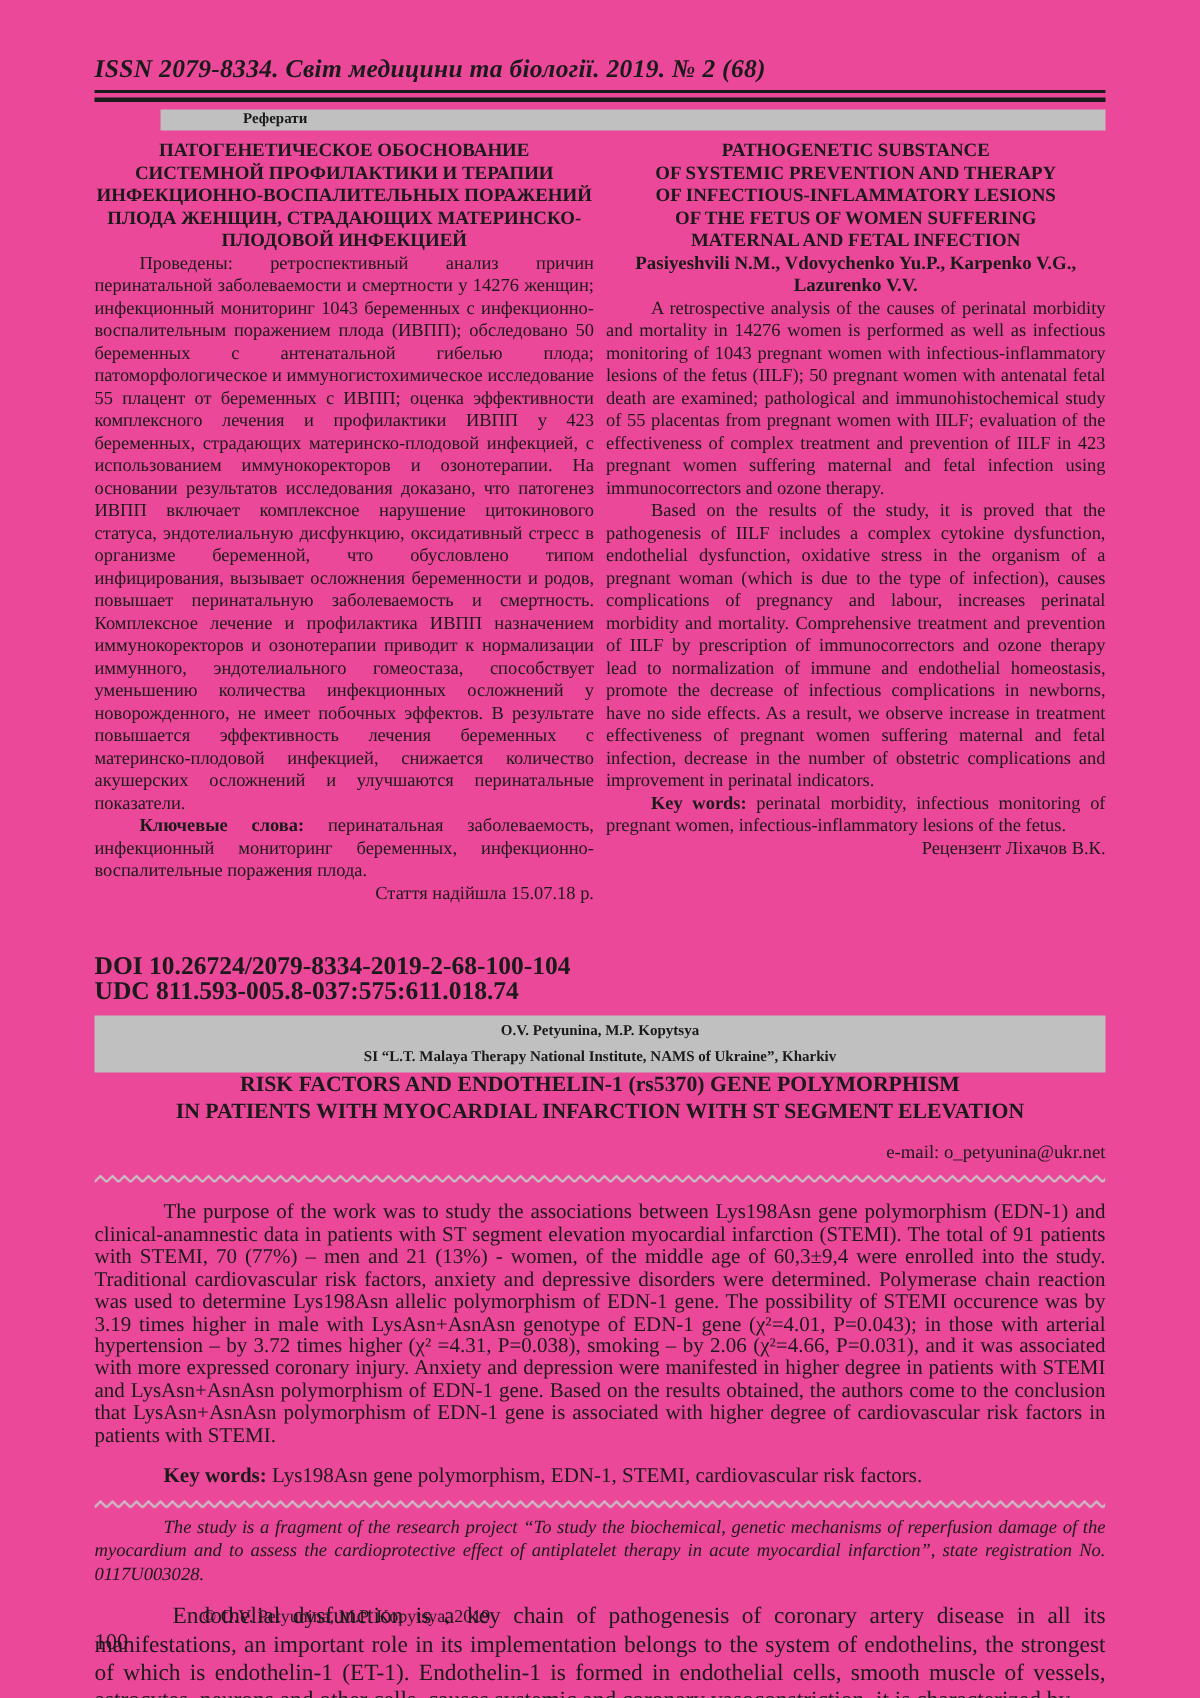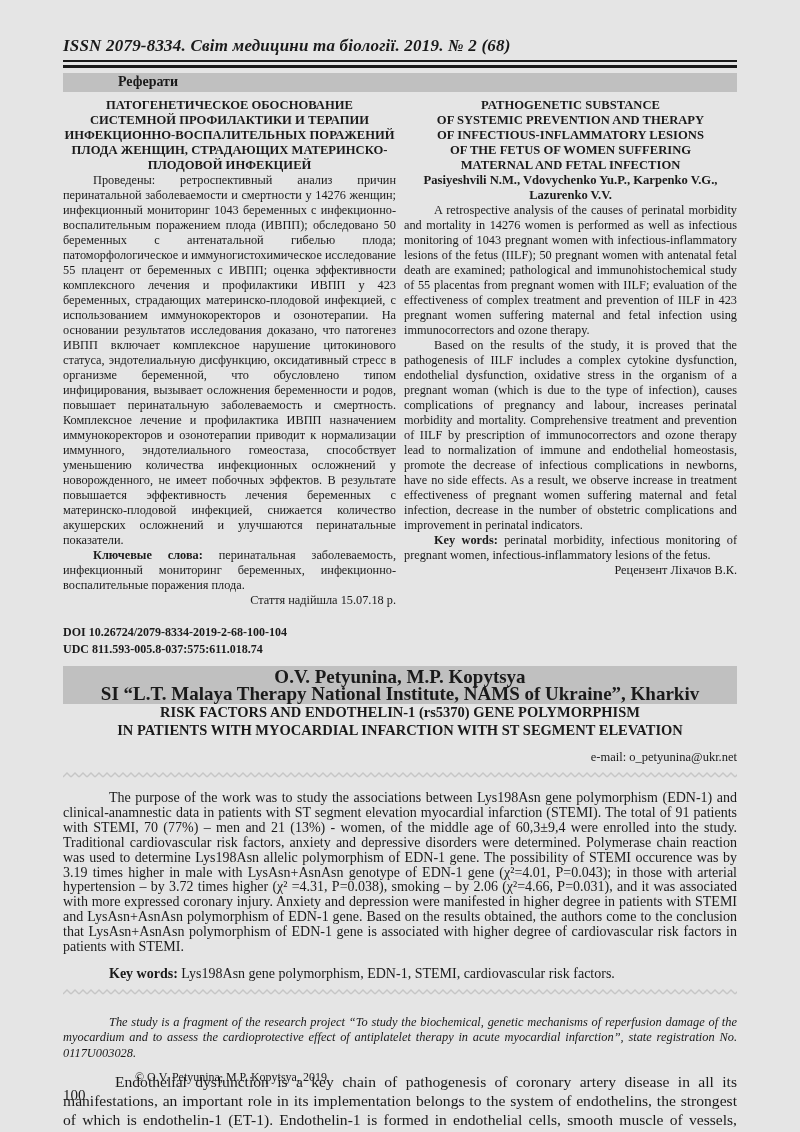--- a/index.html
+++ b/index.html
@@ -1,44 +1,44 @@
 <!DOCTYPE html>
 <html><head>
 <meta charset="utf-8">
 <style>
   * { margin:0; padding:0; box-sizing:border-box; }
   html,body { background:#ffffff; }
   body { font-family:"Liberation Serif","DejaVu Serif",serif; color:#1a1a1a; }
-  .page { position:relative; width:800px; height:1132px; background:#e5e5e5; overflow:hidden; }
+  .page { position:relative; width:800px; height:1132px; background:#ec4899; overflow:hidden; }
   .content { margin:0 63px; }
 
   .journal-header { padding-top:36px; font-size:17px; font-weight:bold; font-style:italic; letter-spacing:.2px; }
   .double-rule { margin-top:4px; border-top:2px solid #1b1b1b; border-bottom:3.5px solid #1b1b1b; height:8px; }
 
-  .referaty-bar { margin-top:5px; background:#c0c0c0; font-weight:bold; font-size:14px; padding:1px 0 2px 55px; }
+  .referaty-bar { margin-top:5px; background:#c0c0c0; font-weight:bold; font-size:10px; padding:1px 0 2px 55px;margin-left:44px; }
 
   .columns { display:flex; gap:8px; margin-top:6px; }
   .col { flex:1; min-width:0; }
   .col-title { text-align:center; font-weight:bold; font-size:12.6px; line-height:15px; }
   .col-authors { text-align:center; font-weight:bold; font-size:12.6px; line-height:15px; }
   .col p { font-size:12.3px; line-height:15px; text-align:justify; }
   .ind { text-indent:30px; }
   .right { text-align:right !important; }
 
-  .doi-block { margin-top:16px; font-weight:bold; font-size:12px; line-height:17px; }
-  .author-bar { margin-top:8px; background:#c0c0c0; text-align:center; font-weight:bold; font-size:19px; line-height:17px; padding:2px 2px; }
+  .doi-block { margin-top:32px; font-weight:bold; font-size:17px; line-height:17px; }
+  .author-bar { margin-top:8px; background:#c0c0c0; text-align:center; font-weight:bold; font-size:10px; line-height:17px; padding:2px 2px; }
   .article-title { text-align:center; font-weight:bold; font-size:14.5px; line-height:17.5px; }
   .email-line { margin-top:11px; text-align:right; font-size:12.5px; }
   .email-line a { color:#1a1a1a; text-decoration:none; }
 
   .zigzag { display:block; margin-top:6px; }
 
   .abstract2 { margin-top:12px; font-size:14px; line-height:14.9px; text-align:justify;font-family:Liberation Serif, serif; }
   .abstract2.ind { text-indent:46px; }
-  .fragment { margin-top:19px; font-size:12.4px; line-height:15.5px; text-align:justify; font-style:italic; text-indent:46px; }
+  .fragment { margin-top:4px; font-size:12.4px; line-height:15.5px; text-align:justify; font-style:italic; text-indent:46px; }
   .intro { margin-top:12px; font-size:15.6px; line-height:18.6px; text-align:justify; text-indent:52px; }
 
   .footer { position:absolute; left:63px; right:63px; bottom:28px; }
   .copyright { font-size:12px; padding-left:72px; }
   .pagenum { text-align:left; font-size:15px; margin-top:2px; }
 </style>
 </head>
 <body>
 
 <div class="page">

